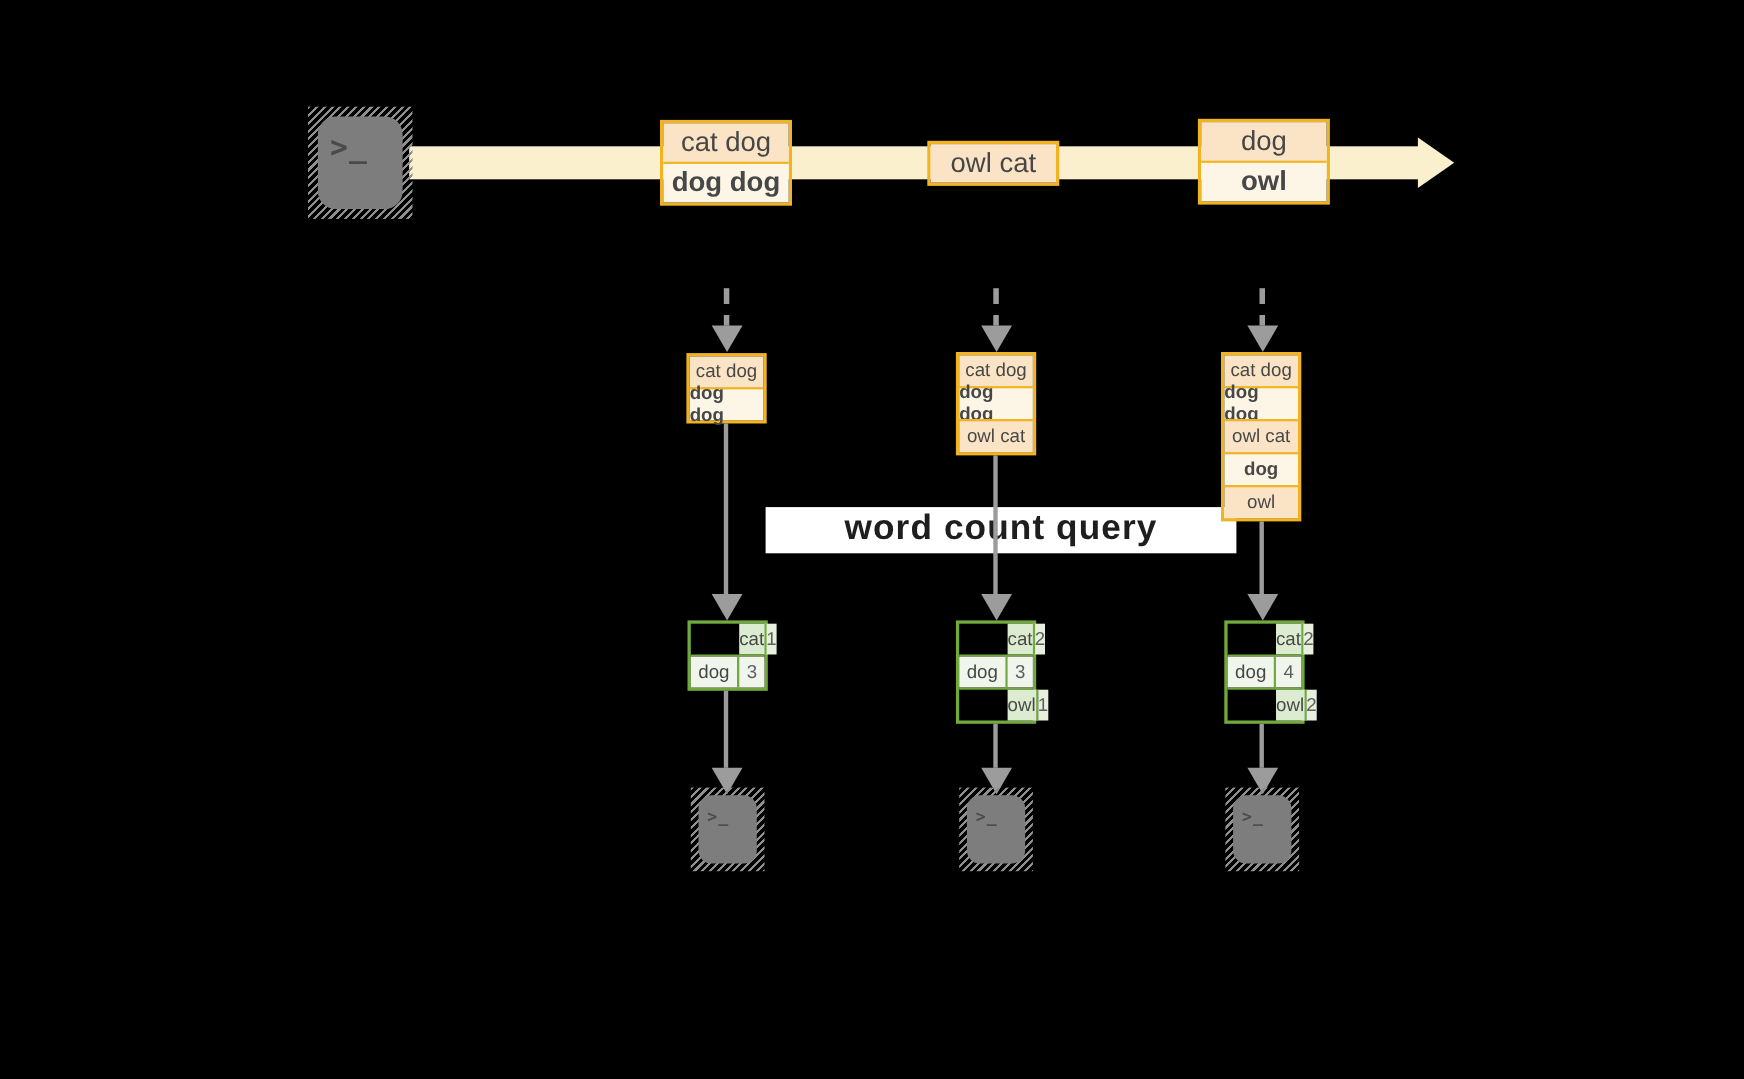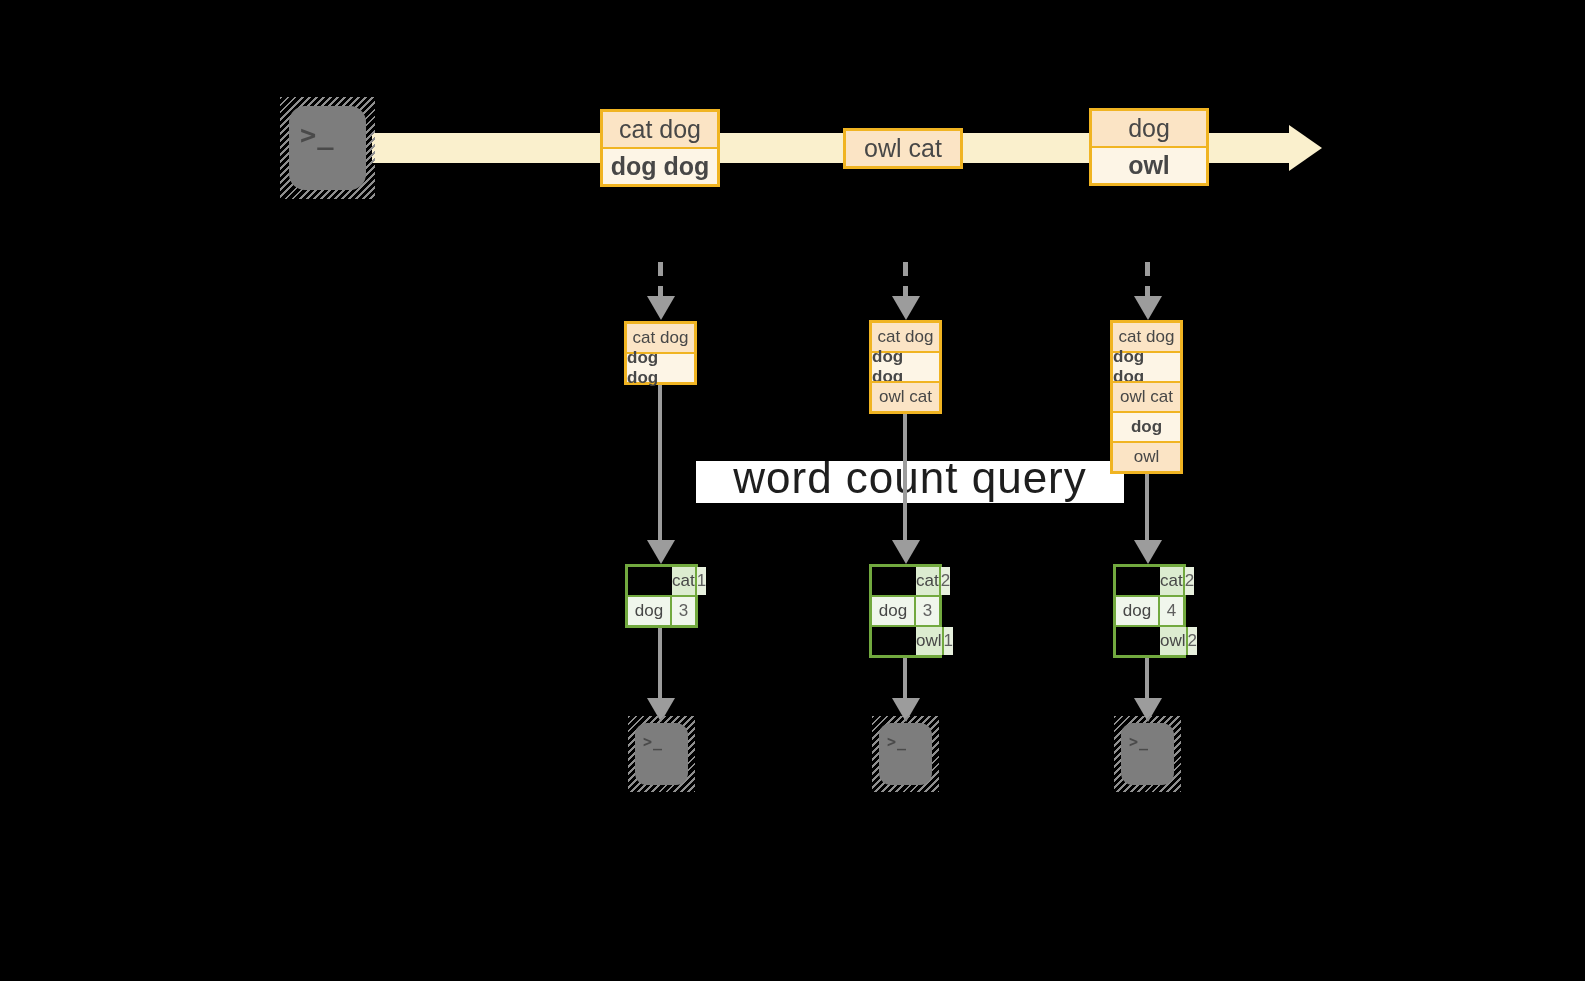--- a/index.html
+++ b/index.html
@@ -53,22 +53,22 @@
     background:repeating-linear-gradient(to bottom,var(--arrow-gray,#9c9c9c) 0 14px,transparent 14px 24px);
   }
   .head-down{
     width:0;height:0;
     border-left:14px solid transparent;border-right:14px solid transparent;
     border-top:24px solid var(--arrow-gray,#9c9c9c);
   }
 
   
   .qlabel{
-    background:var(--label-bg,#fff);display:flex;align-items:flex-end;justify-content:center;
-    font-size:44px;font-weight:400;color:var(--label-text,#1e1e1e);letter-spacing:1px;
+    background:var(--label-bg,#fff);display:flex;align-items:flex-start;justify-content:center;
+    font-size:32px;font-weight:700;color:var(--label-text,#1e1e1e);letter-spacing:1px;
   }
 </style>
 </head>
 <body>
 
 <div class="canvas">
 
   <div class="abs band" style="left:372px;top:133px;width:918px;height:30px"></div>
   <div class="abs band-head" style="left:1289px;top:125px"></div>
 

